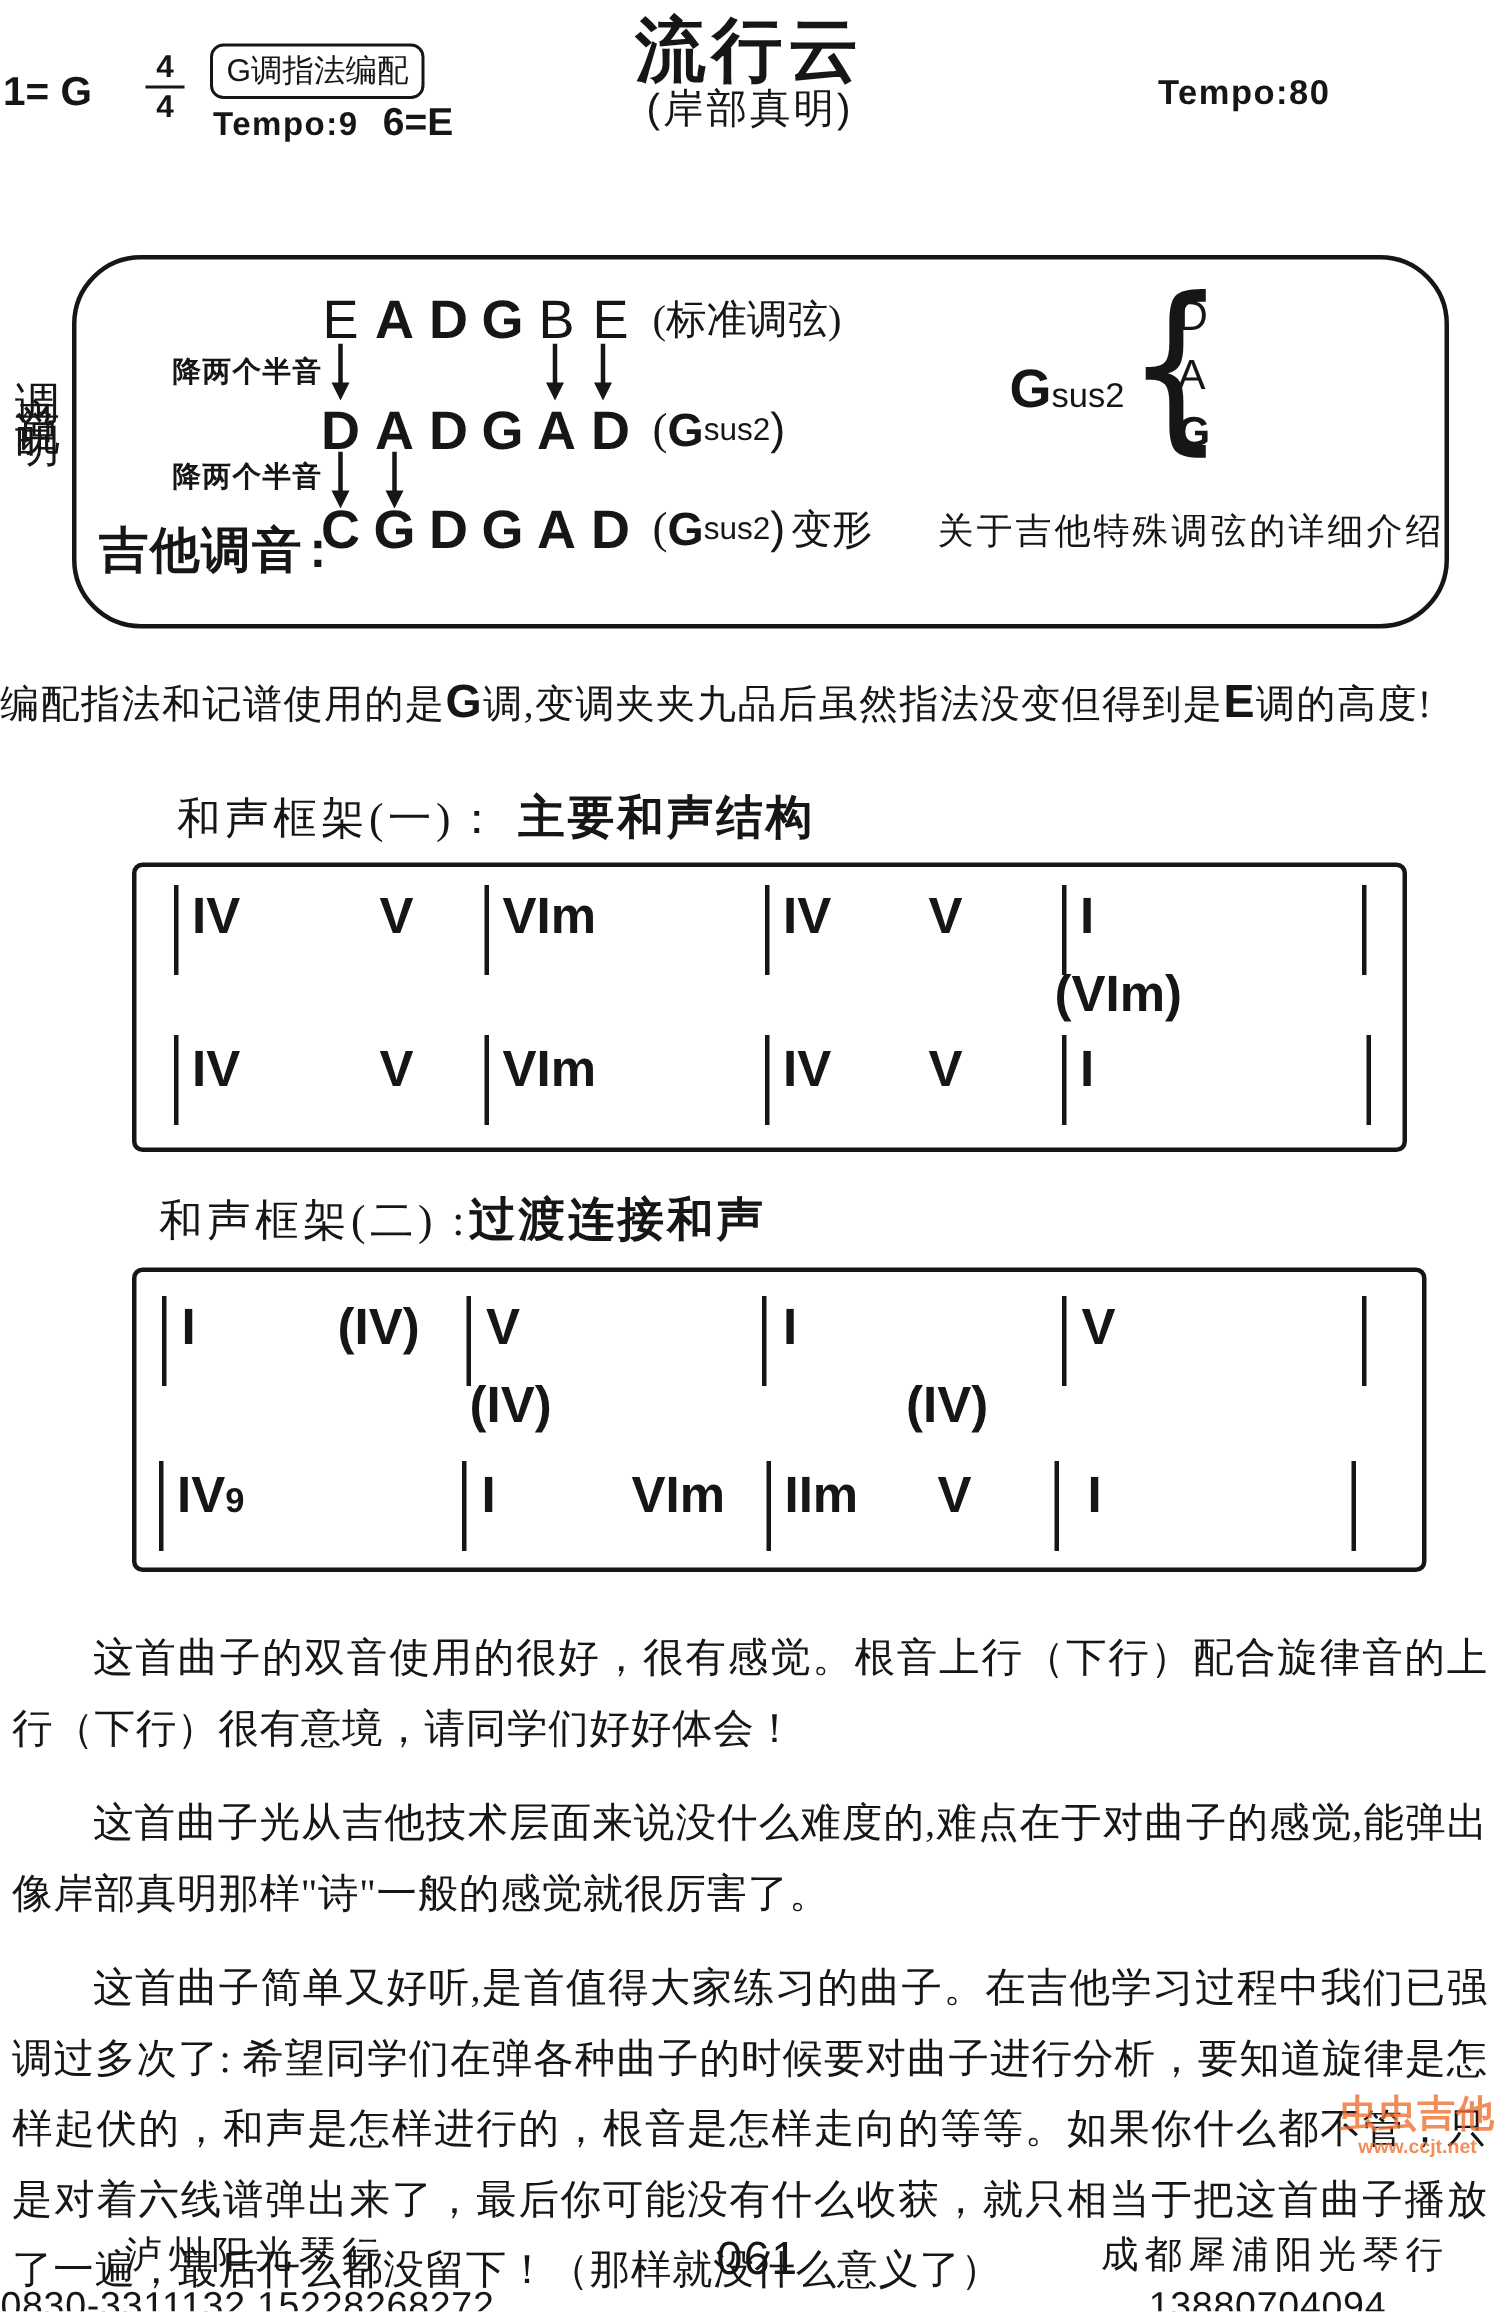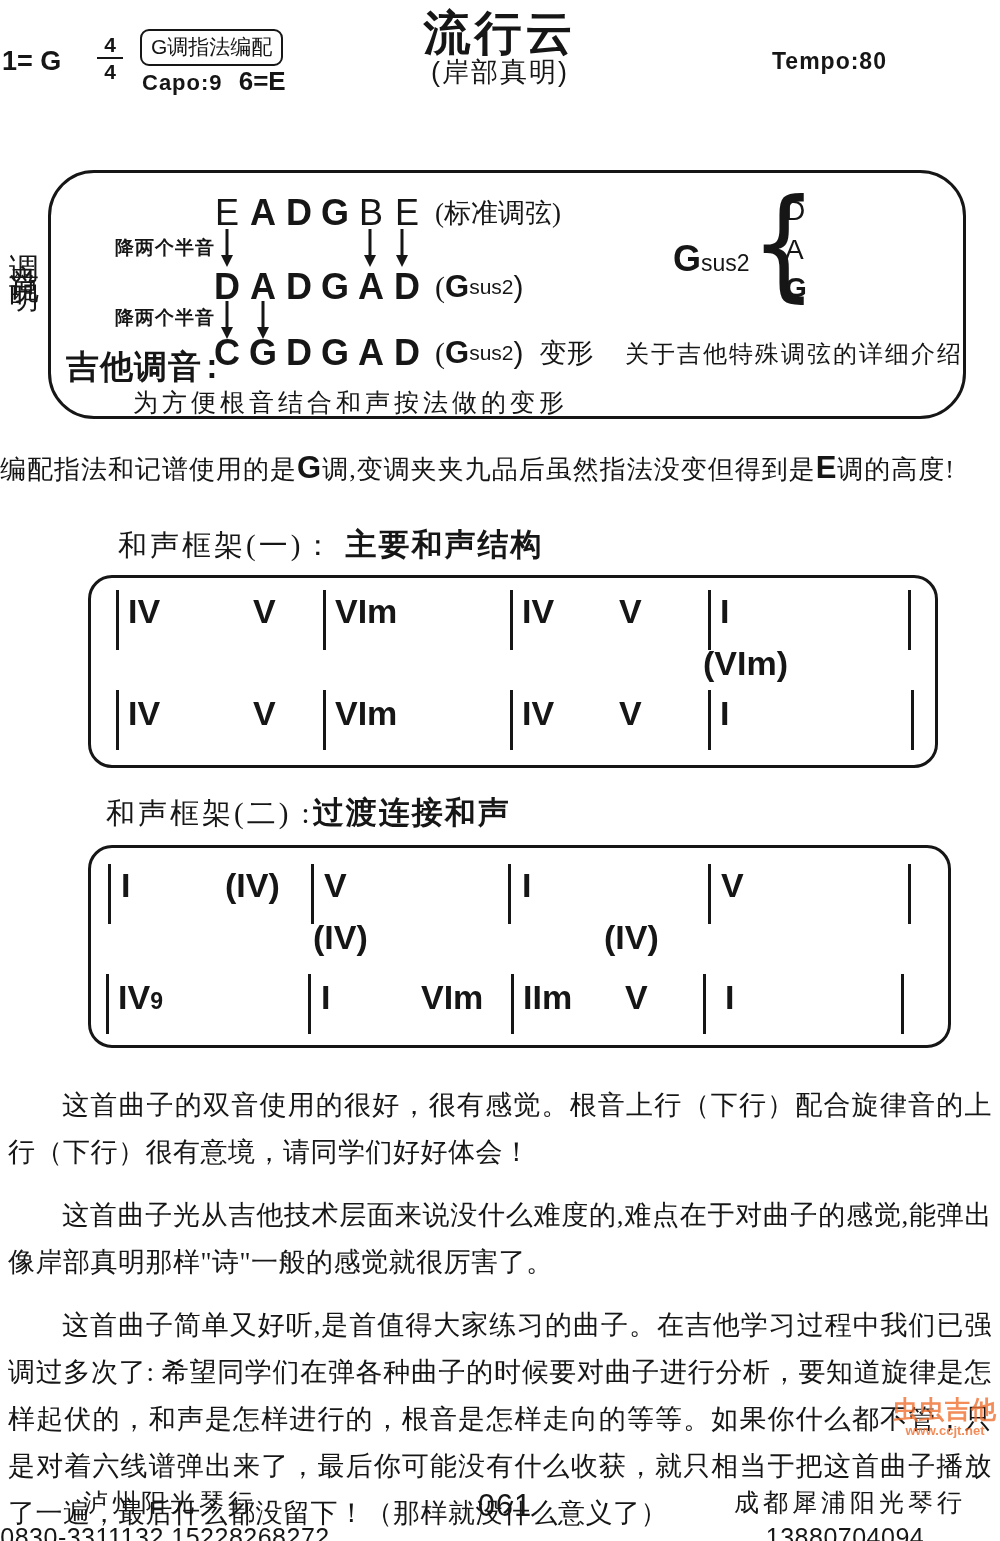--- a/index.html
+++ b/index.html
@@ -43,21 +43,21 @@
   
   #keynote{left:0;top:450px;width:100%;text-align:left;font-size:26px;letter-spacing:1px;
            font-family:"Liberation Serif",serif;}
   #keynote .lat{font-size:31px;font-weight:bold;font-family:"Liberation Sans",sans-serif;}
   
   .hheading{font-family:"Liberation Serif",serif;font-size:29px;letter-spacing:3px;}
   .hheading .hbold{font-family:"Liberation Sans",sans-serif;font-size:31px;font-weight:bold;letter-spacing:2px;}
   #h1head{left:118px;top:524px;}
   #h2head{left:106px;top:792px;}
   
-  .chordbox{border:3px solid #161616;border-radius:24px;}
+  .chordbox{border:3px solid #161616;border-radius:7px;}
   #box1{left:88px;top:575px;width:844px;height:187px;}
   #box2{left:88px;top:845px;width:857px;height:197px;}
   .bar{position:absolute;width:3px;height:60px;background:#161616;}
   .ch{position:absolute;font-size:34px;font-weight:bold;line-height:1;white-space:nowrap;}
   .ch .sub9{font-size:23px;}
   
   #prose{left:8px;top:1082px;width:984px;}
   #prose p{margin:0 0 16px;font-size:27px;line-height:1.74;letter-spacing:0.5px;text-indent:2em;
            text-align:justify;font-family:"Liberation Serif",serif;}
   
@@ -81,21 +81,21 @@
   <div class="abs" id="title">流行云</div>
   <div class="abs" id="subtitle">(岸部真明)</div>
   <div class="abs" id="tempo">Tempo:80</div>
   <div class="abs" id="keysig">1= G</div>
   <div class="abs" id="timesig">
     <span class="num">4</span>
     <span class="den">4</span>
   </div>
   <div class="abs" id="tagbox">G调指法编配</div>
   <div class="abs" id="capoline">
-    <span class="capo">Capo:9</span>
+    <span class="capo">Tempo:9</span>
     <span class="ck">6=E</span>
   </div>
 
   <div class="abs" id="sidelabel">调音说明</div>
   <div class="abs chordless" id="tunebox" style="position:absolute;">
 
     <div class="tunerow" style="left:158px;top:22px;">
       <span class="lt">E</span>
       <span class="lt b">A</span>
       <span class="lt b">D</span>
@@ -147,24 +147,23 @@
       <span class="lt b">C</span>
       <span class="lt b">G</span>
       <span class="lt b">D</span>
       <span class="lt b">G</span>
       <span class="lt b">A</span>
       <span class="lt b">D</span>
       <span class="rsuffix paren">(</span>
       <span class="gbig">G</span>
       <span class="gsub">sus2</span>
       <span class="paren">)</span>
-      <span class="rsuffix" style="margin-left:16px;text-align:right;">变形</span>
-    </div>
-
-    <div class="abs" id="tunenote">为方便根音结合和声按法做的变形</div>
+      <span class="rsuffix" style="margin-left:4px;text-align:right;">变形</span>
+    </div>
+
 
     <div>
       <div class="glabel" style="position:absolute;left:622px;top:68px;">
         <span class="gbig" style="font-size:36px;">G</span><span style="font-size:23px;">sus2</span>
       </div>
       <div class="abs" id="brace">{</div>
       <div class="bracenote" style="top:24px;">D</div>
       <div class="bracenote" style="top:63px;">A</div>
       <div class="bracenote b" style="top:101px;">G</div>
     </div>

